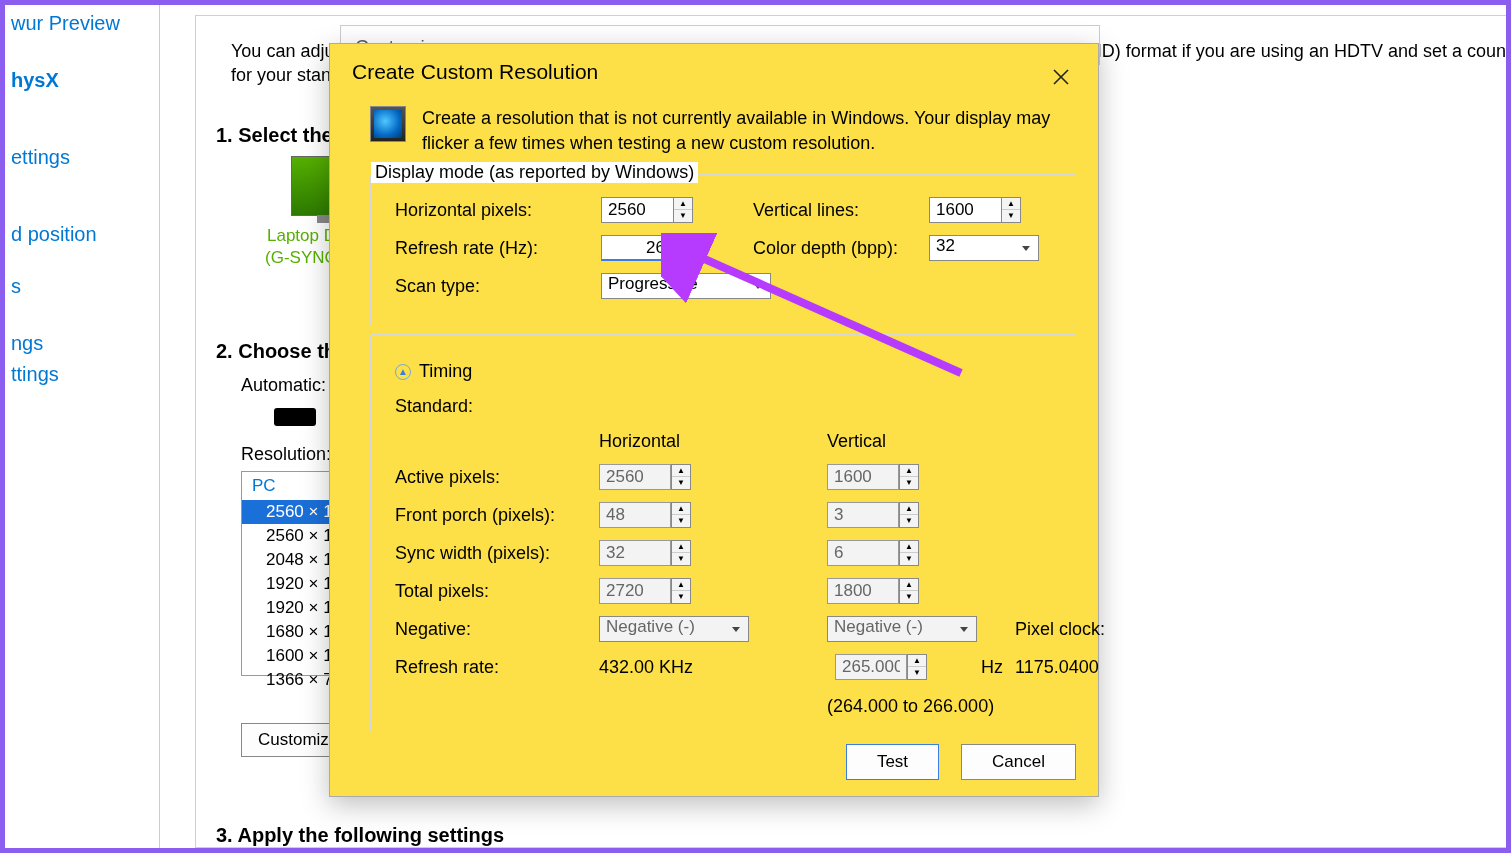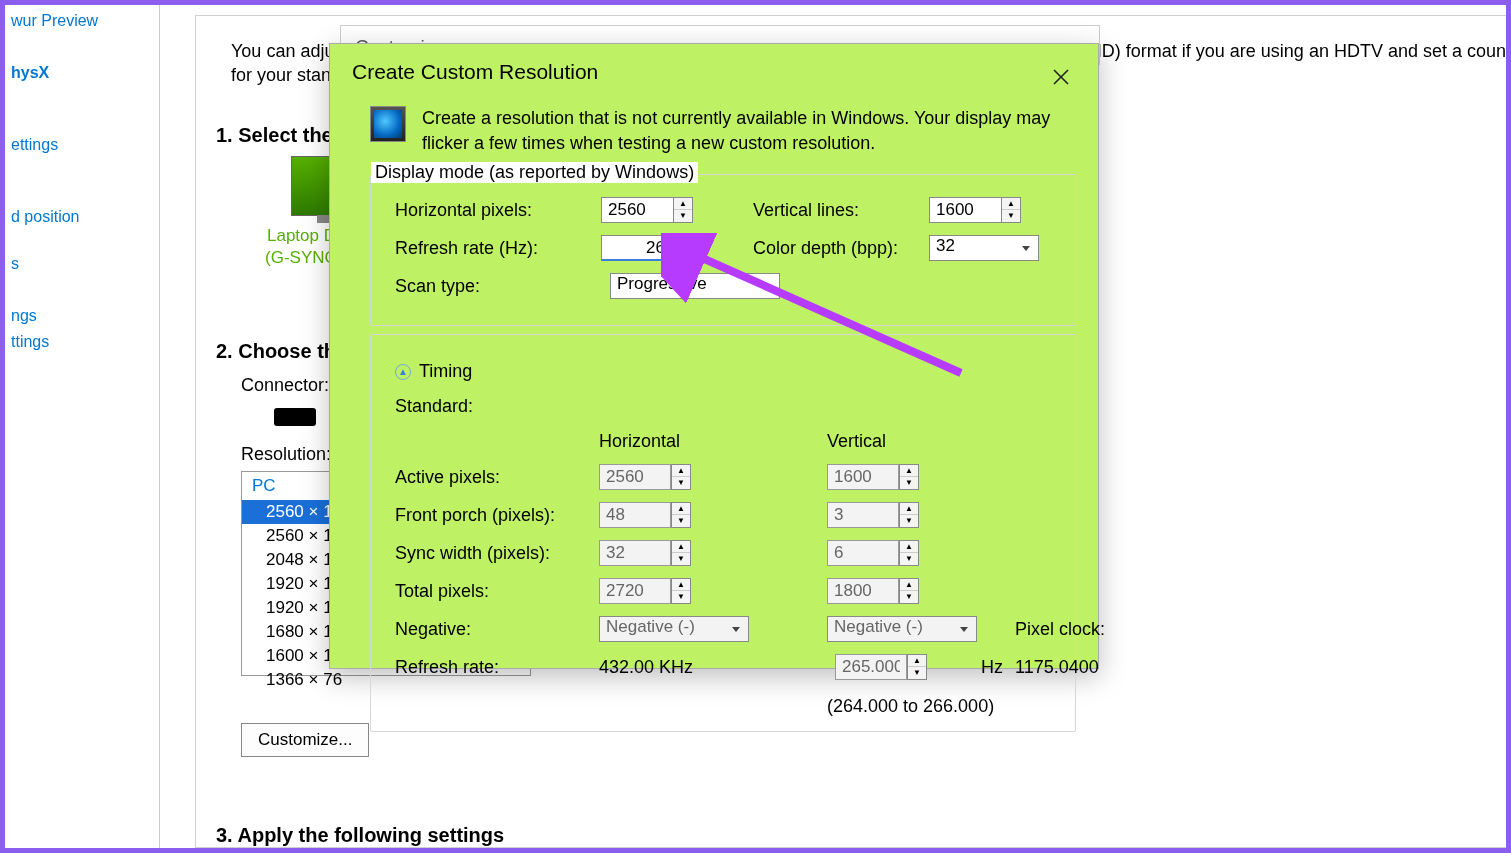--- a/index.html
+++ b/index.html
@@ -1,20 +1,20 @@
 <!DOCTYPE html>
 <html><head>
 <meta charset="utf-8">
 <style>
   * { box-sizing: border-box; margin: 0; padding: 0; font-family: 'Segoe UI', Tahoma, sans-serif; }
   body { width: 1511px; height: 853px; background: #f0f0f0; position: relative; overflow: hidden; border: 5px solid #8b5ef0; }
 
   
   .sidebar { position: absolute; left: 0; top: 0; width: 155px; height: 100%; background: #fff; border-right: 1px solid #ccc; padding-top: 5px; }
-  .sidebar-link { color: #0078d4; font-size: 16px; padding: 2px 6px; white-space: nowrap; overflow: hidden; text-overflow: clip; }
+  .sidebar-link { color: #0078d4; font-size: 20px; padding: 2px 6px; white-space: nowrap; overflow: hidden; text-overflow: clip; }
   .sidebar-link.l1 { margin-top: 0; }
   .sidebar-link.l2 { margin-top: 30px; font-weight: bold; }
   .sidebar-link.l3 { margin-top: 50px; }
   .sidebar-link.l4 { margin-top: 50px; }
   .sidebar-link.l5 { margin-top: 25px; }
   .sidebar-link.l7 { margin-top: 30px; }
   .sidebar-link.l8 { margin-top: 4px; }
 
   
   .content { position: absolute; left: 155px; top: 0; right: 0; bottom: 0; background: #fff; }
@@ -37,42 +37,42 @@
   .res-item { padding: 2px 24px; white-space: nowrap; overflow: hidden; }
   .res-item.sel { background: #1a6fd8; color: #fff; }
   .customize-btn { position: absolute; left: 45px; top: 707px; border: 1px solid #888; background: #fdfdfd; padding: 6px 16px; font-size: 17px; cursor:pointer; }
   .step3 { position: absolute; left: 20px; top: 808px; font-size: 20px; font-weight: 700; color: #000000; }
 
   
   .under-dialog { position: absolute; left: 335px; top: 20px; width: 760px; height: 40px; background:#fff; border:1px solid #ccc; border-bottom:none; font-size:19px; padding:10px 14px; color:#555; }
   .under-chevron { position:absolute; right: 20px; top: 12px; color:#555; font-size:20px; }
 
   
-  .dialog { position: absolute; left: 324px; top: 38px; width: 770px; height: 626px; background: #bef264; border: 1px solid #aaa; box-shadow: 0 8px 26px rgba(0,0,0,0.25); }
+  .dialog { position: absolute; left: 324px; top: 38px; width: 770px; height: 754px; background: #fde047; border: 1px solid #aaa; box-shadow: 0 8px 26px rgba(0,0,0,0.25); }
   .dialog-title { font-size: 21px; font-weight: 400; padding: 16px 22px 10px 22px; }
   .dialog-close { position: absolute; right: 22px; top: 18px; width: 30px; height: 30px; cursor: pointer; display:flex; align-items:center; justify-content:center; }
   .dialog-close svg { width: 18px; height: 18px; stroke:#222; stroke-width:1.6; }
   .intro-row { display:flex; gap:16px; padding: 12px 22px 10px 40px; align-items:flex-start; }
   .intro-icon { width:36px; height:36px; background: linear-gradient(#555,#222); border:1px solid #888; position:relative; flex-shrink:0; }
   .intro-icon::after { content:''; position:absolute; inset:3px; background: radial-gradient(circle at 40% 40%, #4fc8ff 0%, #0468c4 60%, #013a69 100%); }
   .intro-text { font-size: 18px; line-height: 1.4; }
 
   .group-box { margin: 8px 22px 0 40px; border: 1px solid #d6d6d6; border-radius: 2px; position: relative; padding: 22px 24px 14px 24px; }
   .group-box.legend::before { content: attr(data-legend); position: absolute; top: -13px; left: 0; font-size: 18px; background: #fff; padding: 0 4px; }
   .row { display:grid; grid-template-columns: 200px 110px 30px 170px 110px; column-gap: 6px; align-items: center; margin-bottom: 12px; font-size: 18px; }
   .row .lab { }
   .spinwrap { display:flex; }
   .spinwrap input { width: 72px; height: 26px; border: 1px solid #888; border-right:none; padding: 2px 6px; font-size: 17px; }
   .spinwrap.active input { border-bottom: 2px solid #3a7fe0; padding-left: 44px; }
   .spinbtns { display:flex; flex-direction:column; border:1px solid #888; }
   .spinbtns span { font-size: 8px; line-height: 11px; height: 12px; width: 18px; text-align: center; cursor: pointer; background:#f4f4f4; }
   .spinbtns span:first-child { border-bottom:1px solid #ccc; }
   select, .fakesel { height: 26px; border: 1px solid #888; background: #fff; font-size: 17px; padding: 0 20px 0 6px; position: relative; cursor:pointer; min-width:90px; }
   .fakesel::after { content: ''; position: absolute; right: 8px; top: 10px; border-left:4px solid transparent; border-right:4px solid transparent; border-top:5px solid #444; }
-  .row2 { display:flex; align-items:center; gap:21px; margin-bottom: 12px; font-size: 18px; }
+  .row2 { display:flex; align-items:center; gap:12px; margin-bottom: 12px; font-size: 18px; }
   .scan-sel { width: 170px; }
 
   .timing-head { display:flex; align-items:center; gap:8px; font-size: 18px; margin: 4px 0 14px 0; }
   .timing-head .tgl { width:16px; height:16px; border:1px solid #7aa6d8; border-radius:50%; display:flex; align-items:center; justify-content:center; color:#3a7fe0; font-size:10px; cursor:pointer; }
   .std-row { display:flex; align-items:center; gap: 90px; margin-bottom: 14px; font-size: 18px; }
   .std-sel { width: 200px; }
 
   .timing-table { display:grid; grid-template-columns: 200px 150px 70px 150px 30px 140px; row-gap: 12px; column-gap: 4px; align-items:center; font-size: 18px; margin-top: 4px; }
   .col-head { font-size: 18px; font-weight: 400; }
   .timing-table input.ro { background:#f3f3f3; color:#666; border:1px solid #999; width: 72px; height: 26px; padding:2px 6px; font-size:17px; }
@@ -104,21 +104,21 @@
 <div class="content">
   <div class="content-box">
     <div class="content-text">You can adjus</div>
     <div class="content-text2">(HD) format if you are using an HDTV and set a coun</div>
     <div class="content-text3">for your standa</div>
     <div class="step1">1. Select the d</div>
     <div class="monitor-thumb"></div>
     <div class="monitor-label1">Laptop D</div>
     <div class="monitor-label2">(G-SYNC C</div>
     <div class="step2">2. Choose the</div>
-    <div class="label-connector">Connector:</div>
+    <div class="label-connector">Automatic:</div>
     <div class="connector-row">
       <div class="conn-icon"></div>
       <div>Laptop</div>
     </div>
     <div class="label-resolution">Resolution:</div>
     <div class="res-list">
       <div class="res-head">PC</div>
       <div class="res-item sel">2560 × 16</div>
       <div class="res-item">2560 × 14</div>
       <div class="res-item">2048 × 15</div>
@@ -307,20 +307,24 @@
       <div>1175.0400</div>
 
       <div></div>
         <div></div>
         <div></div>
       <div class="small-note">(264.000 to 266.000)</div>
       <div></div>
     </div>
   </div>
 
+  <div class="dialog-buttons">
+    <button class="btn primary">Test</button>
+    <button class="btn">Cancel</button>
+  </div>
 </div>
 
 <div class="arrow">
   <svg viewBox="0 0 310 160">
     <defs>
       <marker id="ah" markerWidth="14" markerHeight="14" refX="2" refY="6" orient="auto">
         <path d="M0,0 L0,12 L14,6 z" fill="#b63bff"></path>
       </marker>
     </defs>
     <line x1="300" y1="140" x2="30" y2="20" stroke="#b63bff" stroke-width="8" marker-end="url(#ah)"></line>

